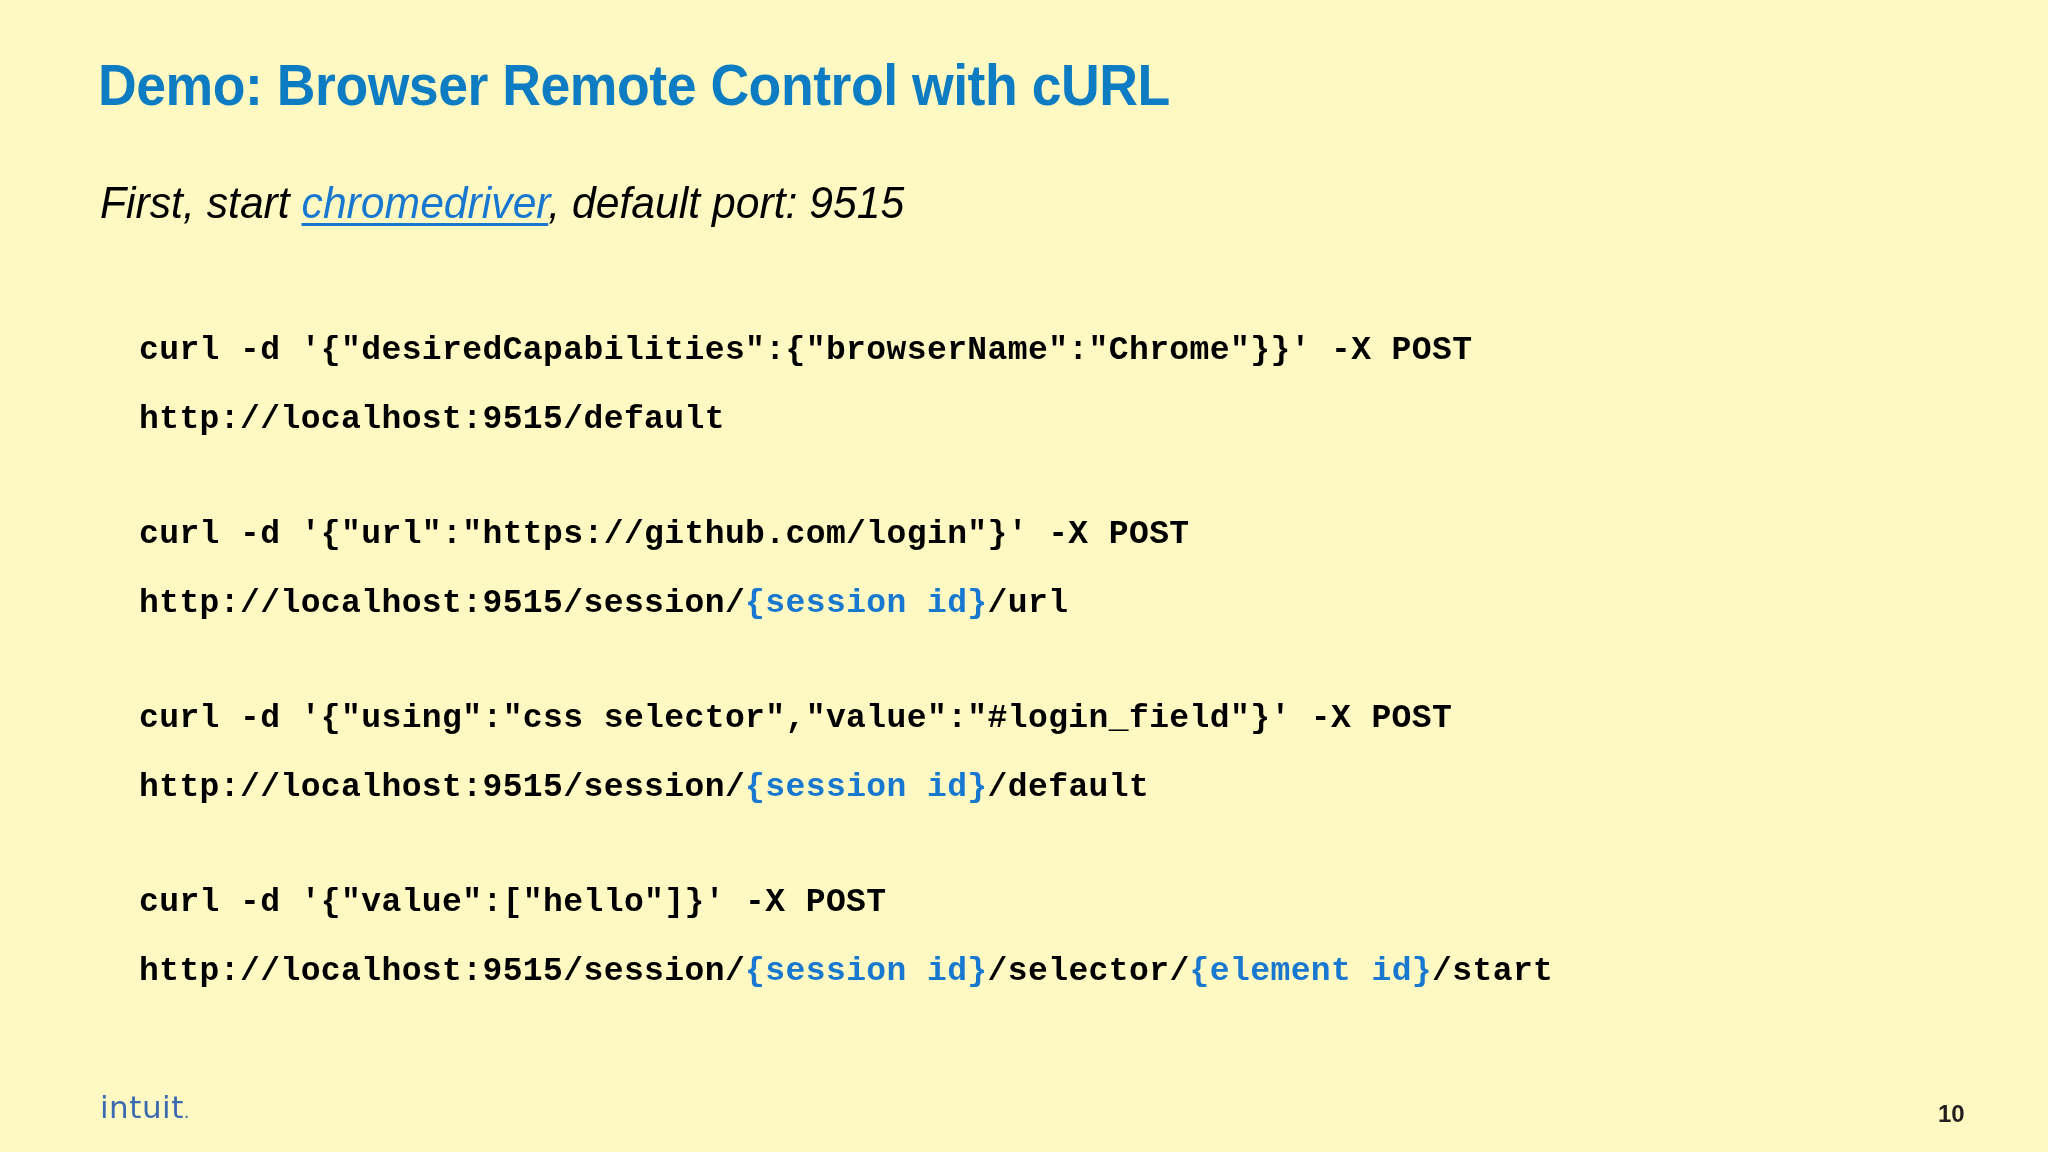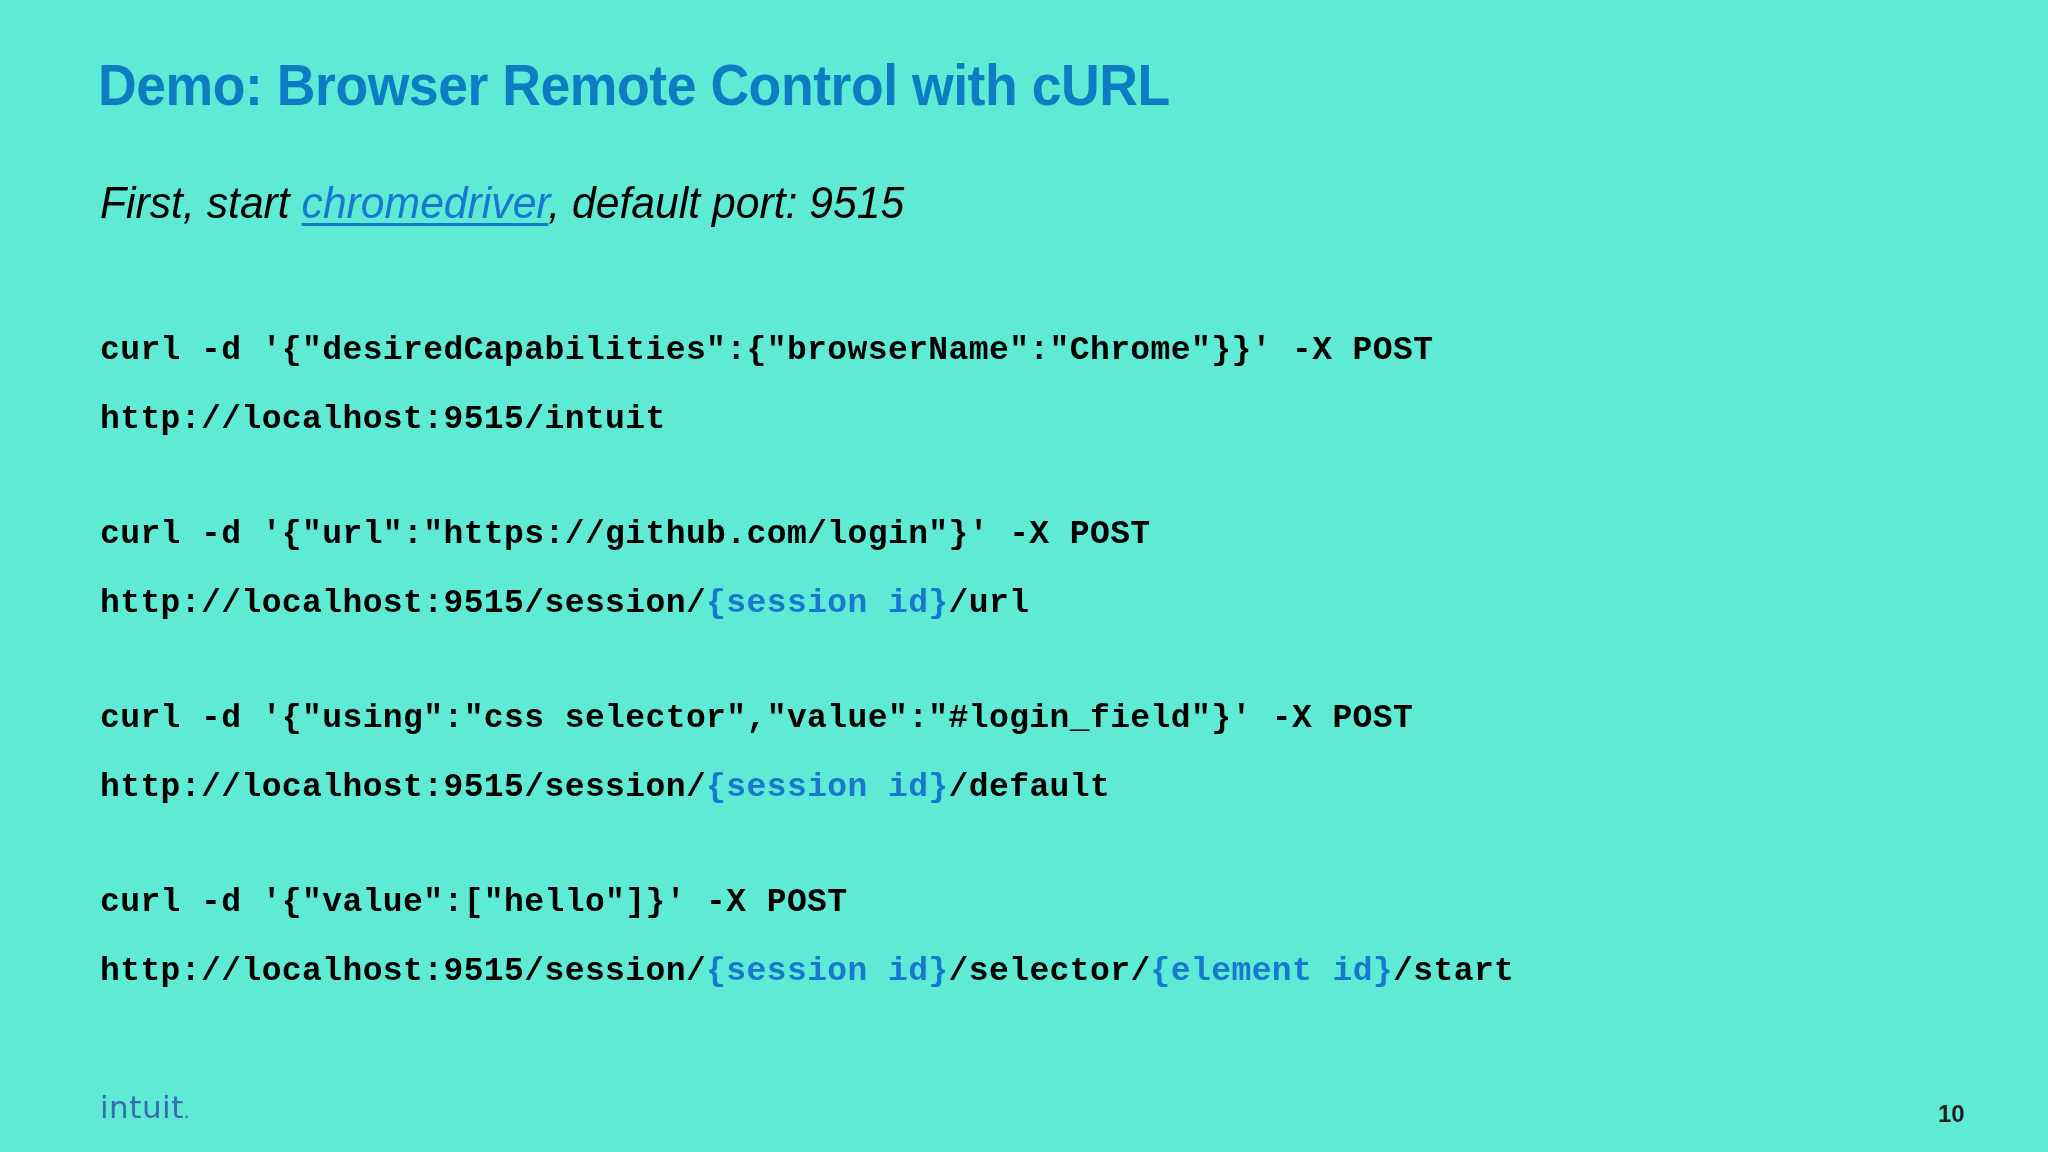--- a/index.html
+++ b/index.html
@@ -12,21 +12,21 @@
     height: 1152px;
     position: relative;
     overflow: hidden;
     font-family: "Liberation Sans", sans-serif;
     -webkit-font-smoothing: antialiased;
   }
 
   .slide {
     position: absolute;
     inset: 0;
-    background: #5eead4;
+    background: #fef9c3;
   }
 
   
   .slide-title {
     position: absolute;
     left: 98px;
     top: 52px;
     font-family: "Liberation Sans", sans-serif;
     font-size: 57px;
     font-weight: bold;
@@ -61,20 +61,21 @@
 
   
   .code-area {
     position: absolute;
     left: 100px;
     top: 312px;
     width: 1900px;
   }
   .code-block {
     margin-bottom: 46px;
+    margin-left: 39px;
   }
   .code-block:last-child { margin-bottom: 0; }
 
   .code-line {
     font-family: "Liberation Mono", "DejaVu Sans Mono", monospace;
     font-size: 33px;
     font-weight: bold;
     color: #000000;
     line-height: 78px;
     white-space: pre;
@@ -118,21 +119,21 @@
 
   <div class="slide-title">Demo: Browser Remote Control with cURL</div>
 
   <div class="subtitle">
     <span>First, start </span><a class="link">chromedriver</a><span>, default port: 9515</span>
   </div>
 
   <div class="code-area" id="code-area">
       <div class="code-block">
         <div class="code-line"><span>curl -d '{"desiredCapabilities":{"browserName":"Chrome"}}' -X POST</span></div>
-        <div class="code-line tight"><span>http://localhost:9515/intuit</span></div>
+        <div class="code-line tight"><span>http://localhost:9515/default</span></div>
       </div>
       <div class="code-block">
         <div class="code-line"><span>curl -d '{"url":"https://github.com/login"}' -X POST</span></div>
         <div class="code-line tight"><span>http://localhost:9515/session/</span><span class="tok-var">{session id}</span><span>/url</span></div>
       </div>
       <div class="code-block">
         <div class="code-line"><span>curl -d '{"using":"css selector","value":"#login_field"}' -X POST</span></div>
         <div class="code-line tight"><span>http://localhost:9515/session/</span><span class="tok-var">{session id}</span><span>/default</span></div>
       </div>
       <div class="code-block">

